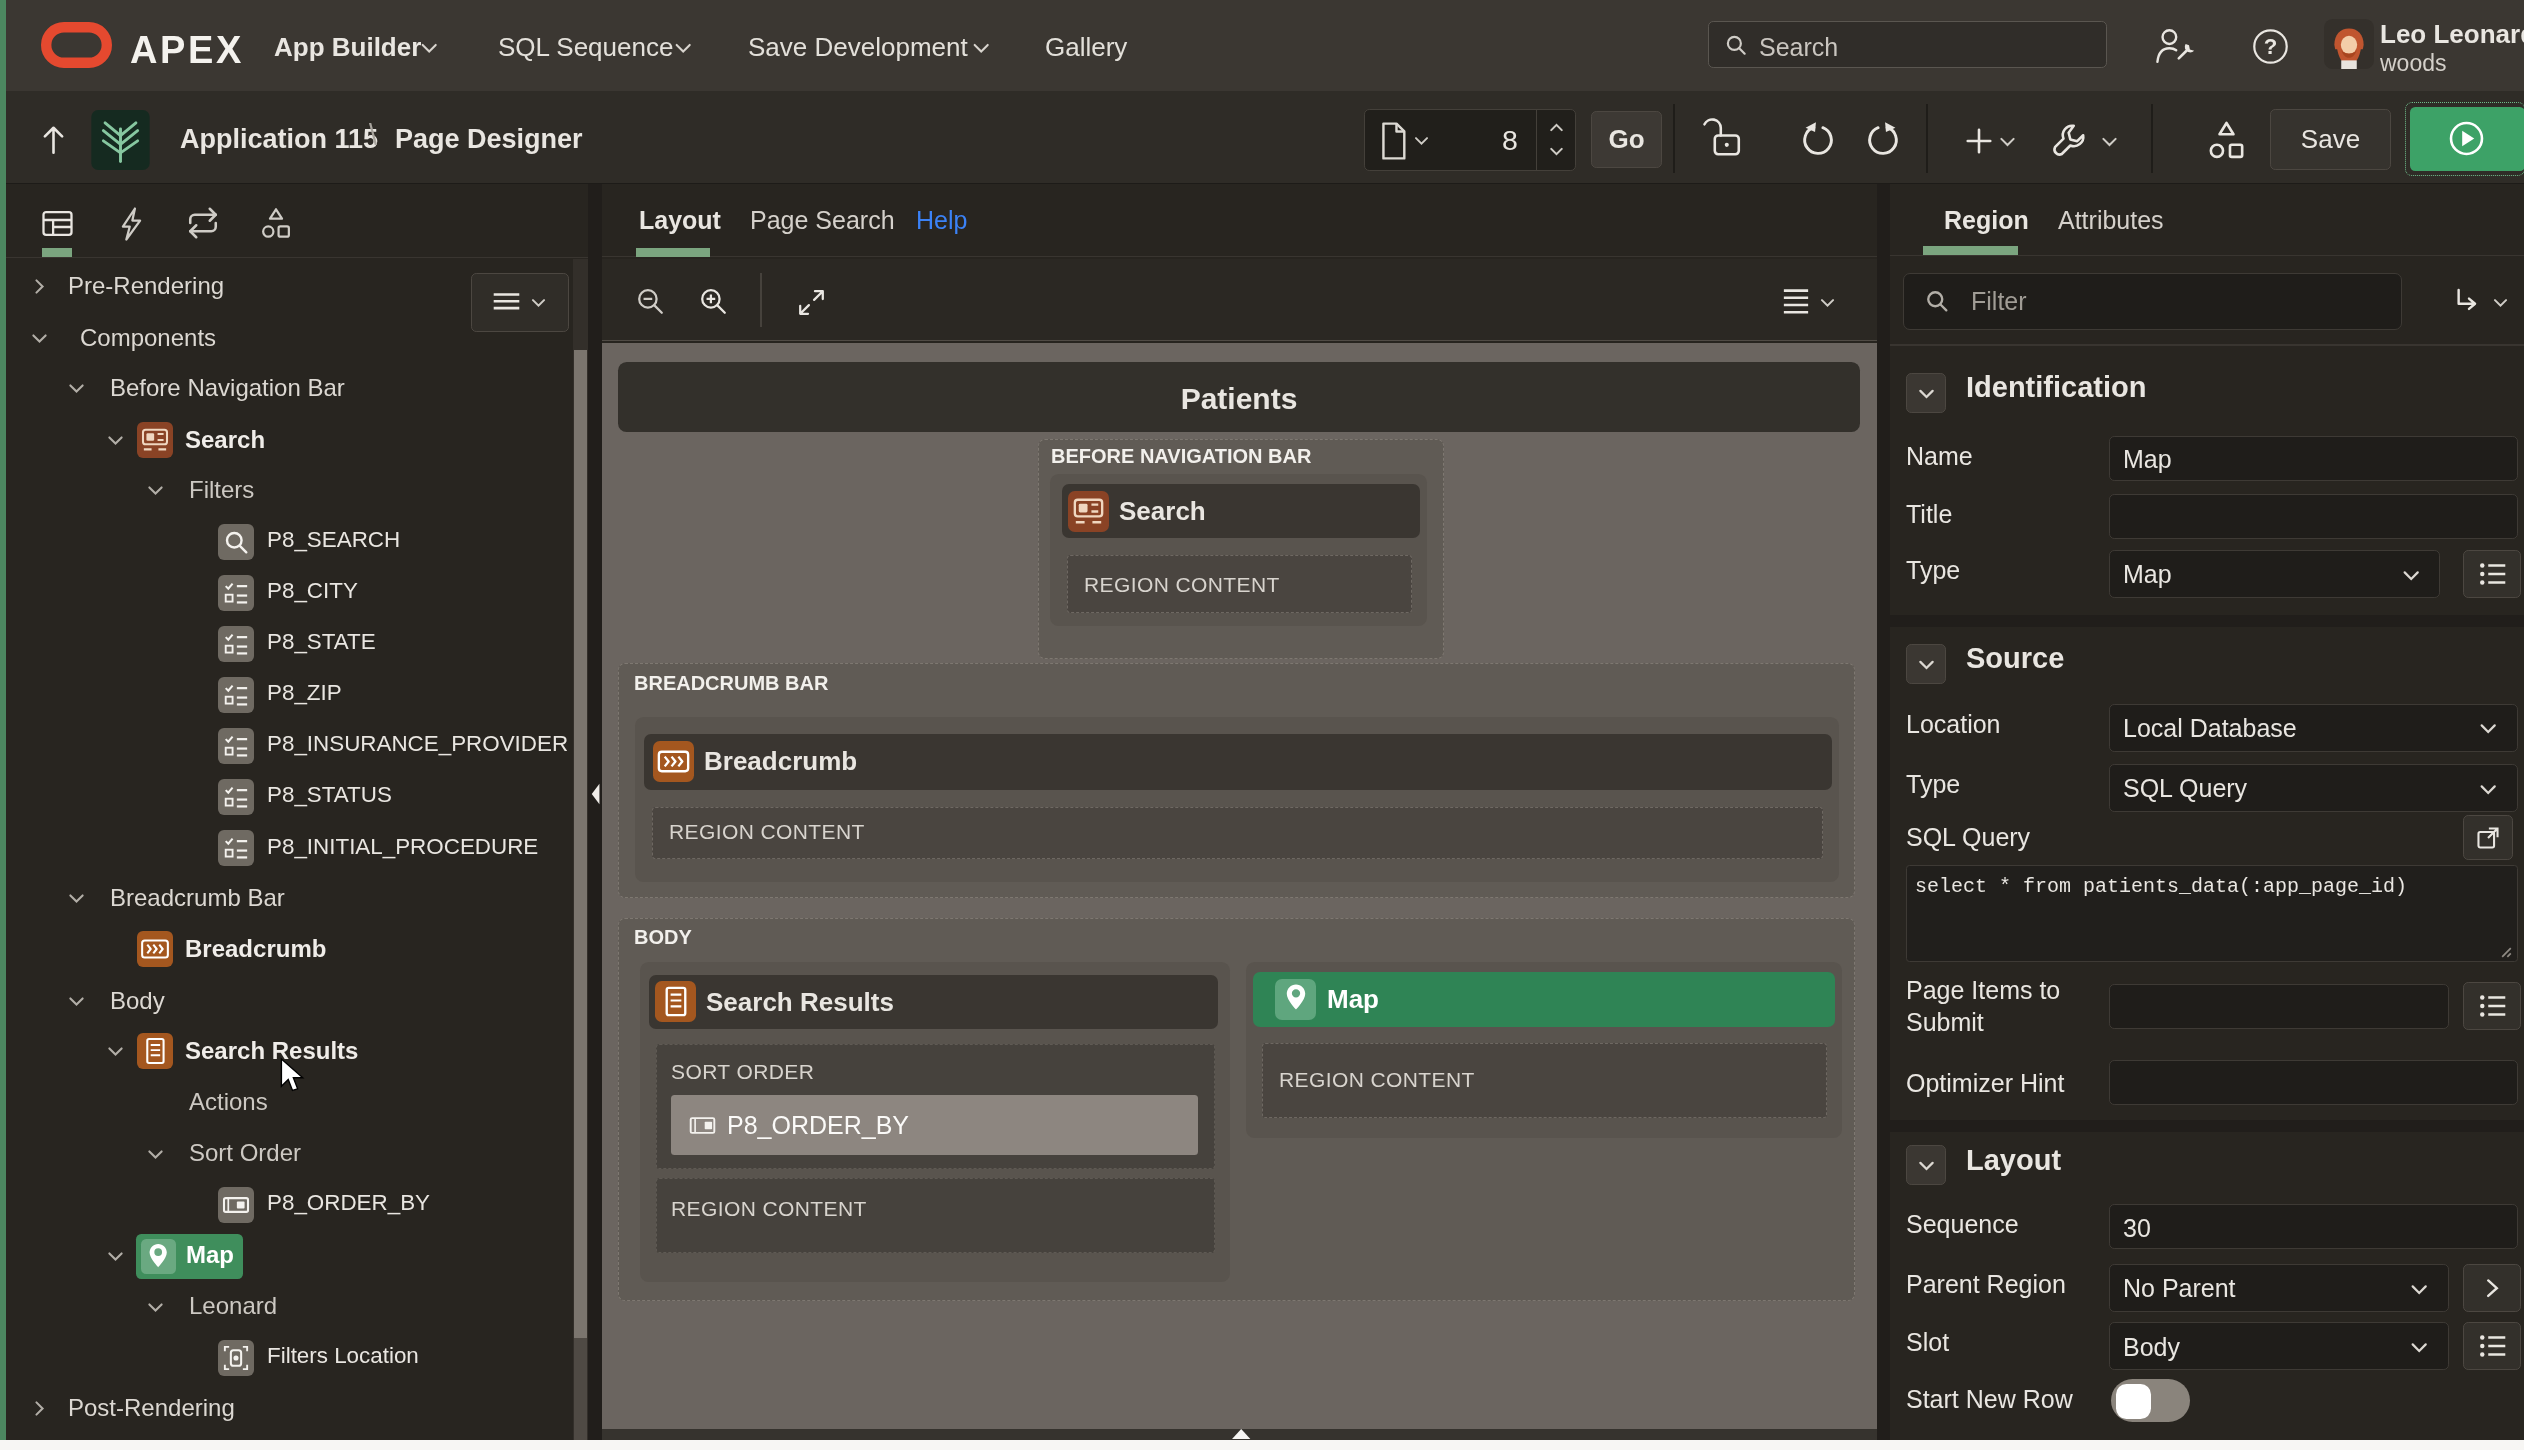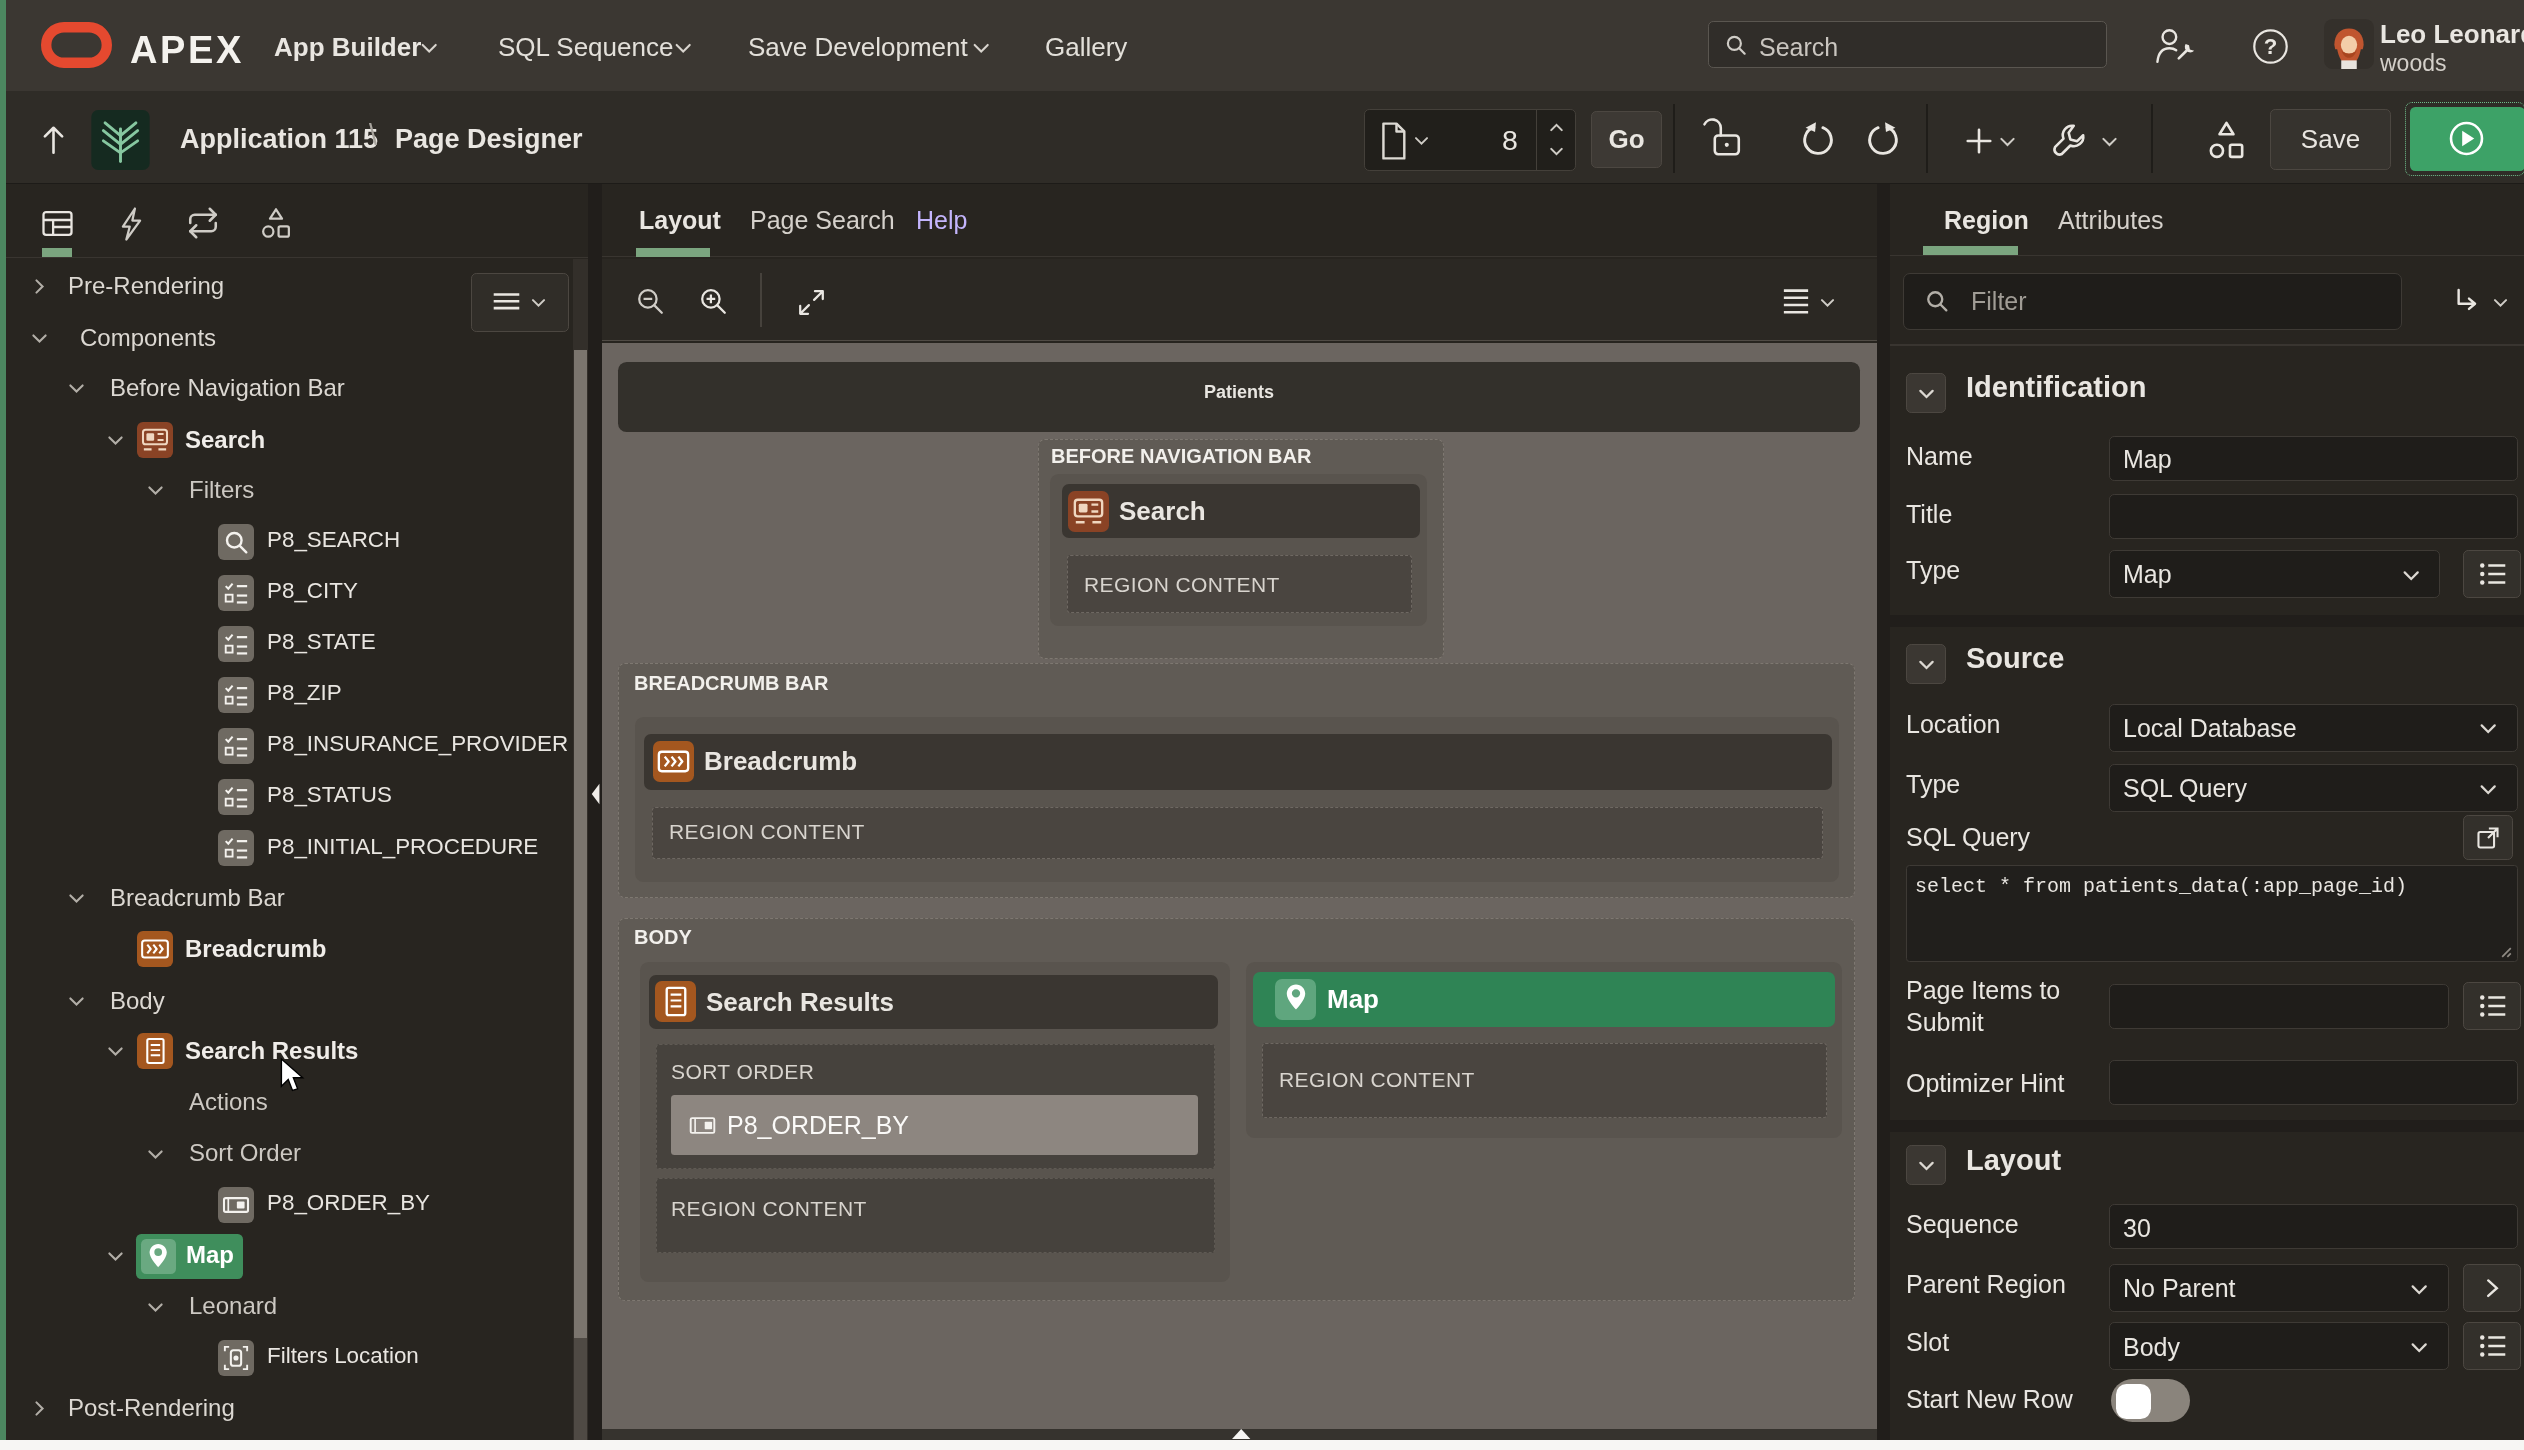--- a/index.html
+++ b/index.html
@@ -345,21 +345,21 @@
       <path d="M11 2L2 14l9 12z" fill="#f0ede9"></path>
     </svg>
 <svg class="abs" style="left:1880px;top:782px;" width="11.2" height="24" viewBox="0 0 13 28">
       <path d="M2 2l9 12-9 12z" fill="#f0ede9"></path>
     </svg>
 
 <div class="abs" style="left:602px;top:184px;width:1276px;height:73px;background:#282520;border-bottom:1.7px solid #393530;"></div>
 <div class="abs txt b" style="left:639px;top:206px;">Layout</div>
 <div class="abs" style="left:636px;top:248px;width:74px;height:8.6px;background:#7ba57f;"></div>
 <div class="abs txt" style="left:750px;top:206px;color:#d5d1cb;">Page Search</div>
-<div class="abs txt" style="left:916px;top:206px;color:#c4b5fd;">Help</div>
+<div class="abs txt" style="left:916px;top:206px;color:#3b82f6;">Help</div>
 
 <div class="abs" style="left:602px;top:259px;width:1276px;height:82px;background:#2b2823;border-bottom:1.7px solid #504b45;"></div>
 <svg class="abs" style="left:634px;top:285px;" width="33" height="33" viewBox="0 0 38 38">
       <circle cx="16" cy="16" r="10" fill="none" stroke="#cfccc6" stroke-width="2.6"></circle>
       <path d="M23.5 23.5L32 32" stroke="#cfccc6" stroke-width="2.6" stroke-linecap="round"></path>
       <path d="M11 16h10" stroke="#cfccc6" stroke-width="2.6"></path>
     </svg>
 <svg class="abs" style="left:697px;top:285px;" width="33" height="33" viewBox="0 0 38 38">
       <circle cx="16" cy="16" r="10" fill="none" stroke="#e9e6e1" stroke-width="2.6"></circle>
       <path d="M23.5 23.5L32 32" stroke="#e9e6e1" stroke-width="2.6" stroke-linecap="round"></path>
@@ -376,21 +376,21 @@
       <path d="M5 9l7 7 7-7" stroke="#cfccc6" stroke-width="2.6" fill="none" stroke-linecap="round"></path>
     </svg>
 
 <div class="abs" style="left:602px;top:343px;width:1276px;height:1093px;background:#6b6560;"></div>
 <div class="abs" style="left:602px;top:1429px;width:1276px;height:11.2px;background:#36332e;"></div>
 <svg class="abs" style="left:1230px;top:1429px;" width="22.4" height="10.4" viewBox="0 0 26 12">
       <path d="M13 0l11 12H2z" fill="#f7f6f4"></path>
     </svg>
 
 <div class="abs" style="left:618px;top:362px;width:1242px;height:70px;background:#33302b;border-radius:8.6px;"></div>
-<div class="abs txt b" style="left:1239px;top:382px;transform:translateX(-50%);font-size:18px;">Patients</div>
+<div class="abs txt b" style="left:1239px;top:382px;transform:translateX(-50%);font-size:30px;">Patients</div>
 
 <div class="abs" style="left:1038px;top:439px;width:406px;height:220px;background:#605b55;border:1.7px dashed #7e7871;border-radius:7px;"></div>
 <div class="abs txt b" style="left:1051px;top:445px;font-size:20px;color:#f2f0ec;">BEFORE NAVIGATION BAR</div>
 <div class="abs" style="left:1050px;top:474px;width:377px;height:152px;background:#59544e;border-radius:8.6px;"></div>
 <div class="abs" style="left:1062px;top:484px;width:358px;height:54px;background:#3a3631;border-radius:7px;"></div>
 <svg class="abs" style="left:1068px;top:491px;" width="41" height="41" viewBox="0 0 42 42">
       <rect width="42" height="42" rx="7" fill="#8a4325"></rect>
       <rect x="7" y="9" width="28" height="17" rx="3" fill="none" stroke="#f0d7c0" stroke-width="2.4"></rect>
       <rect x="11" y="13" width="9" height="9" rx="1.5" fill="#f0d7c0"></rect>
       <path d="M24 14h7M24 21h7" stroke="#f0d7c0" stroke-width="2.4"></path>

